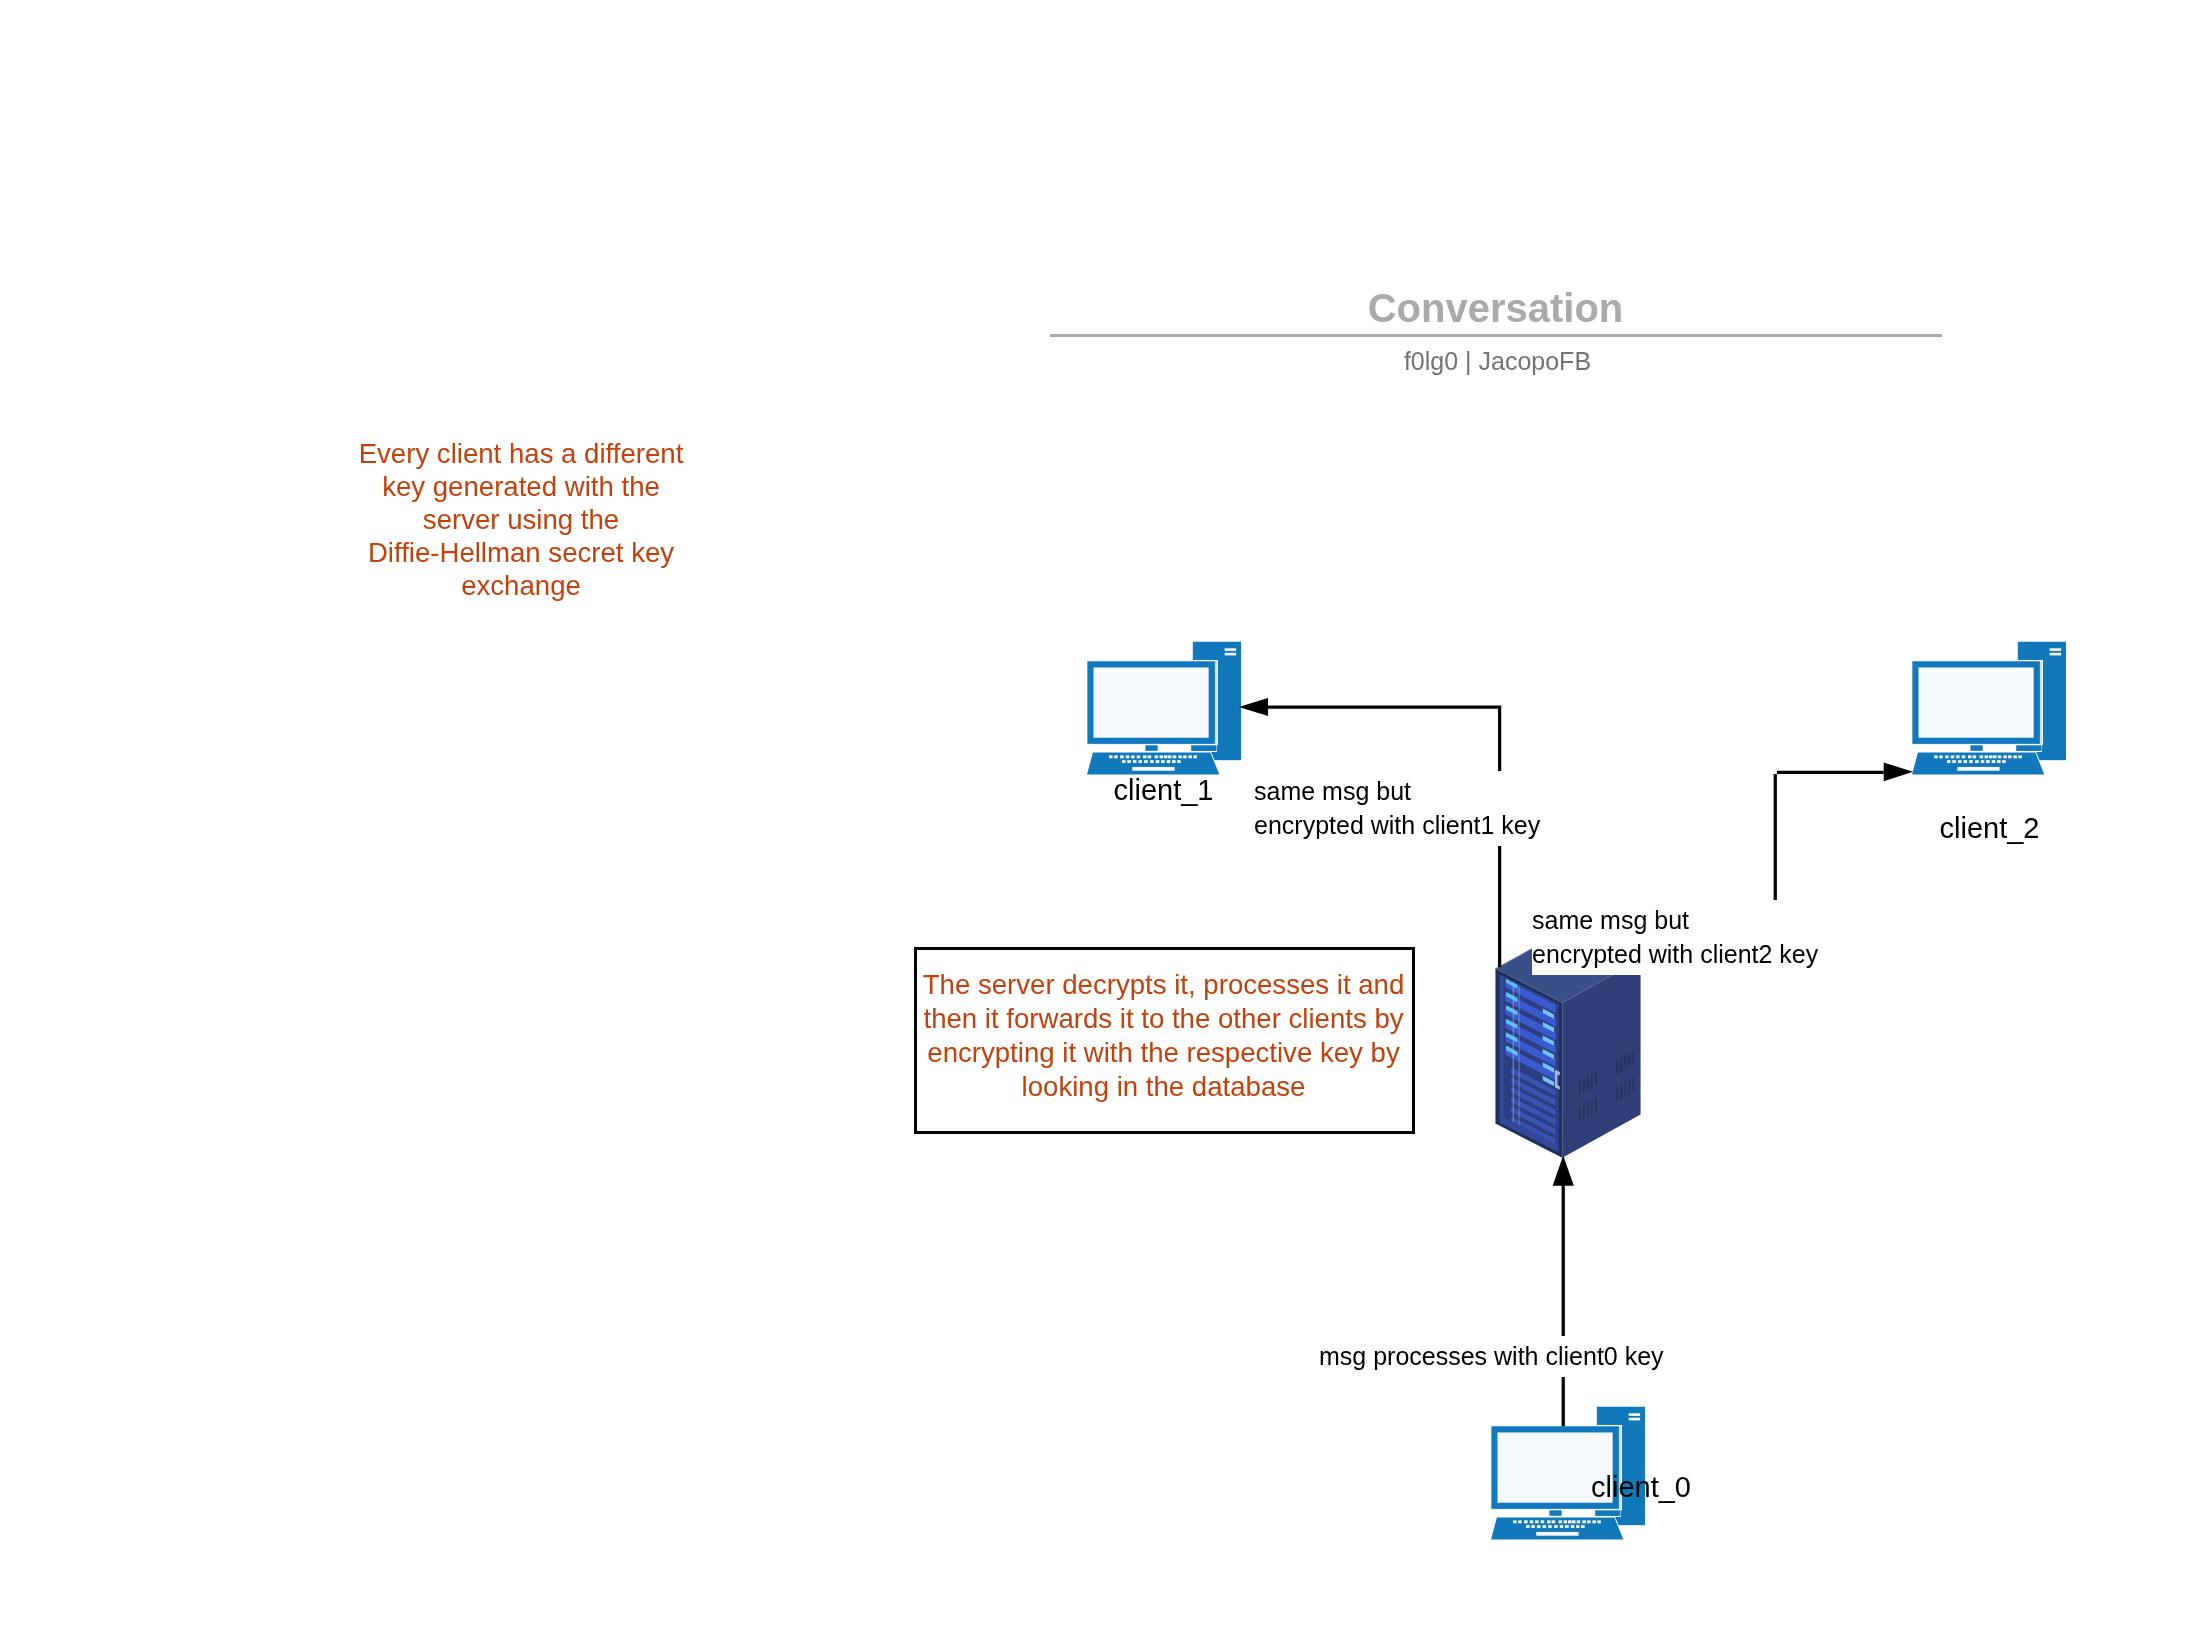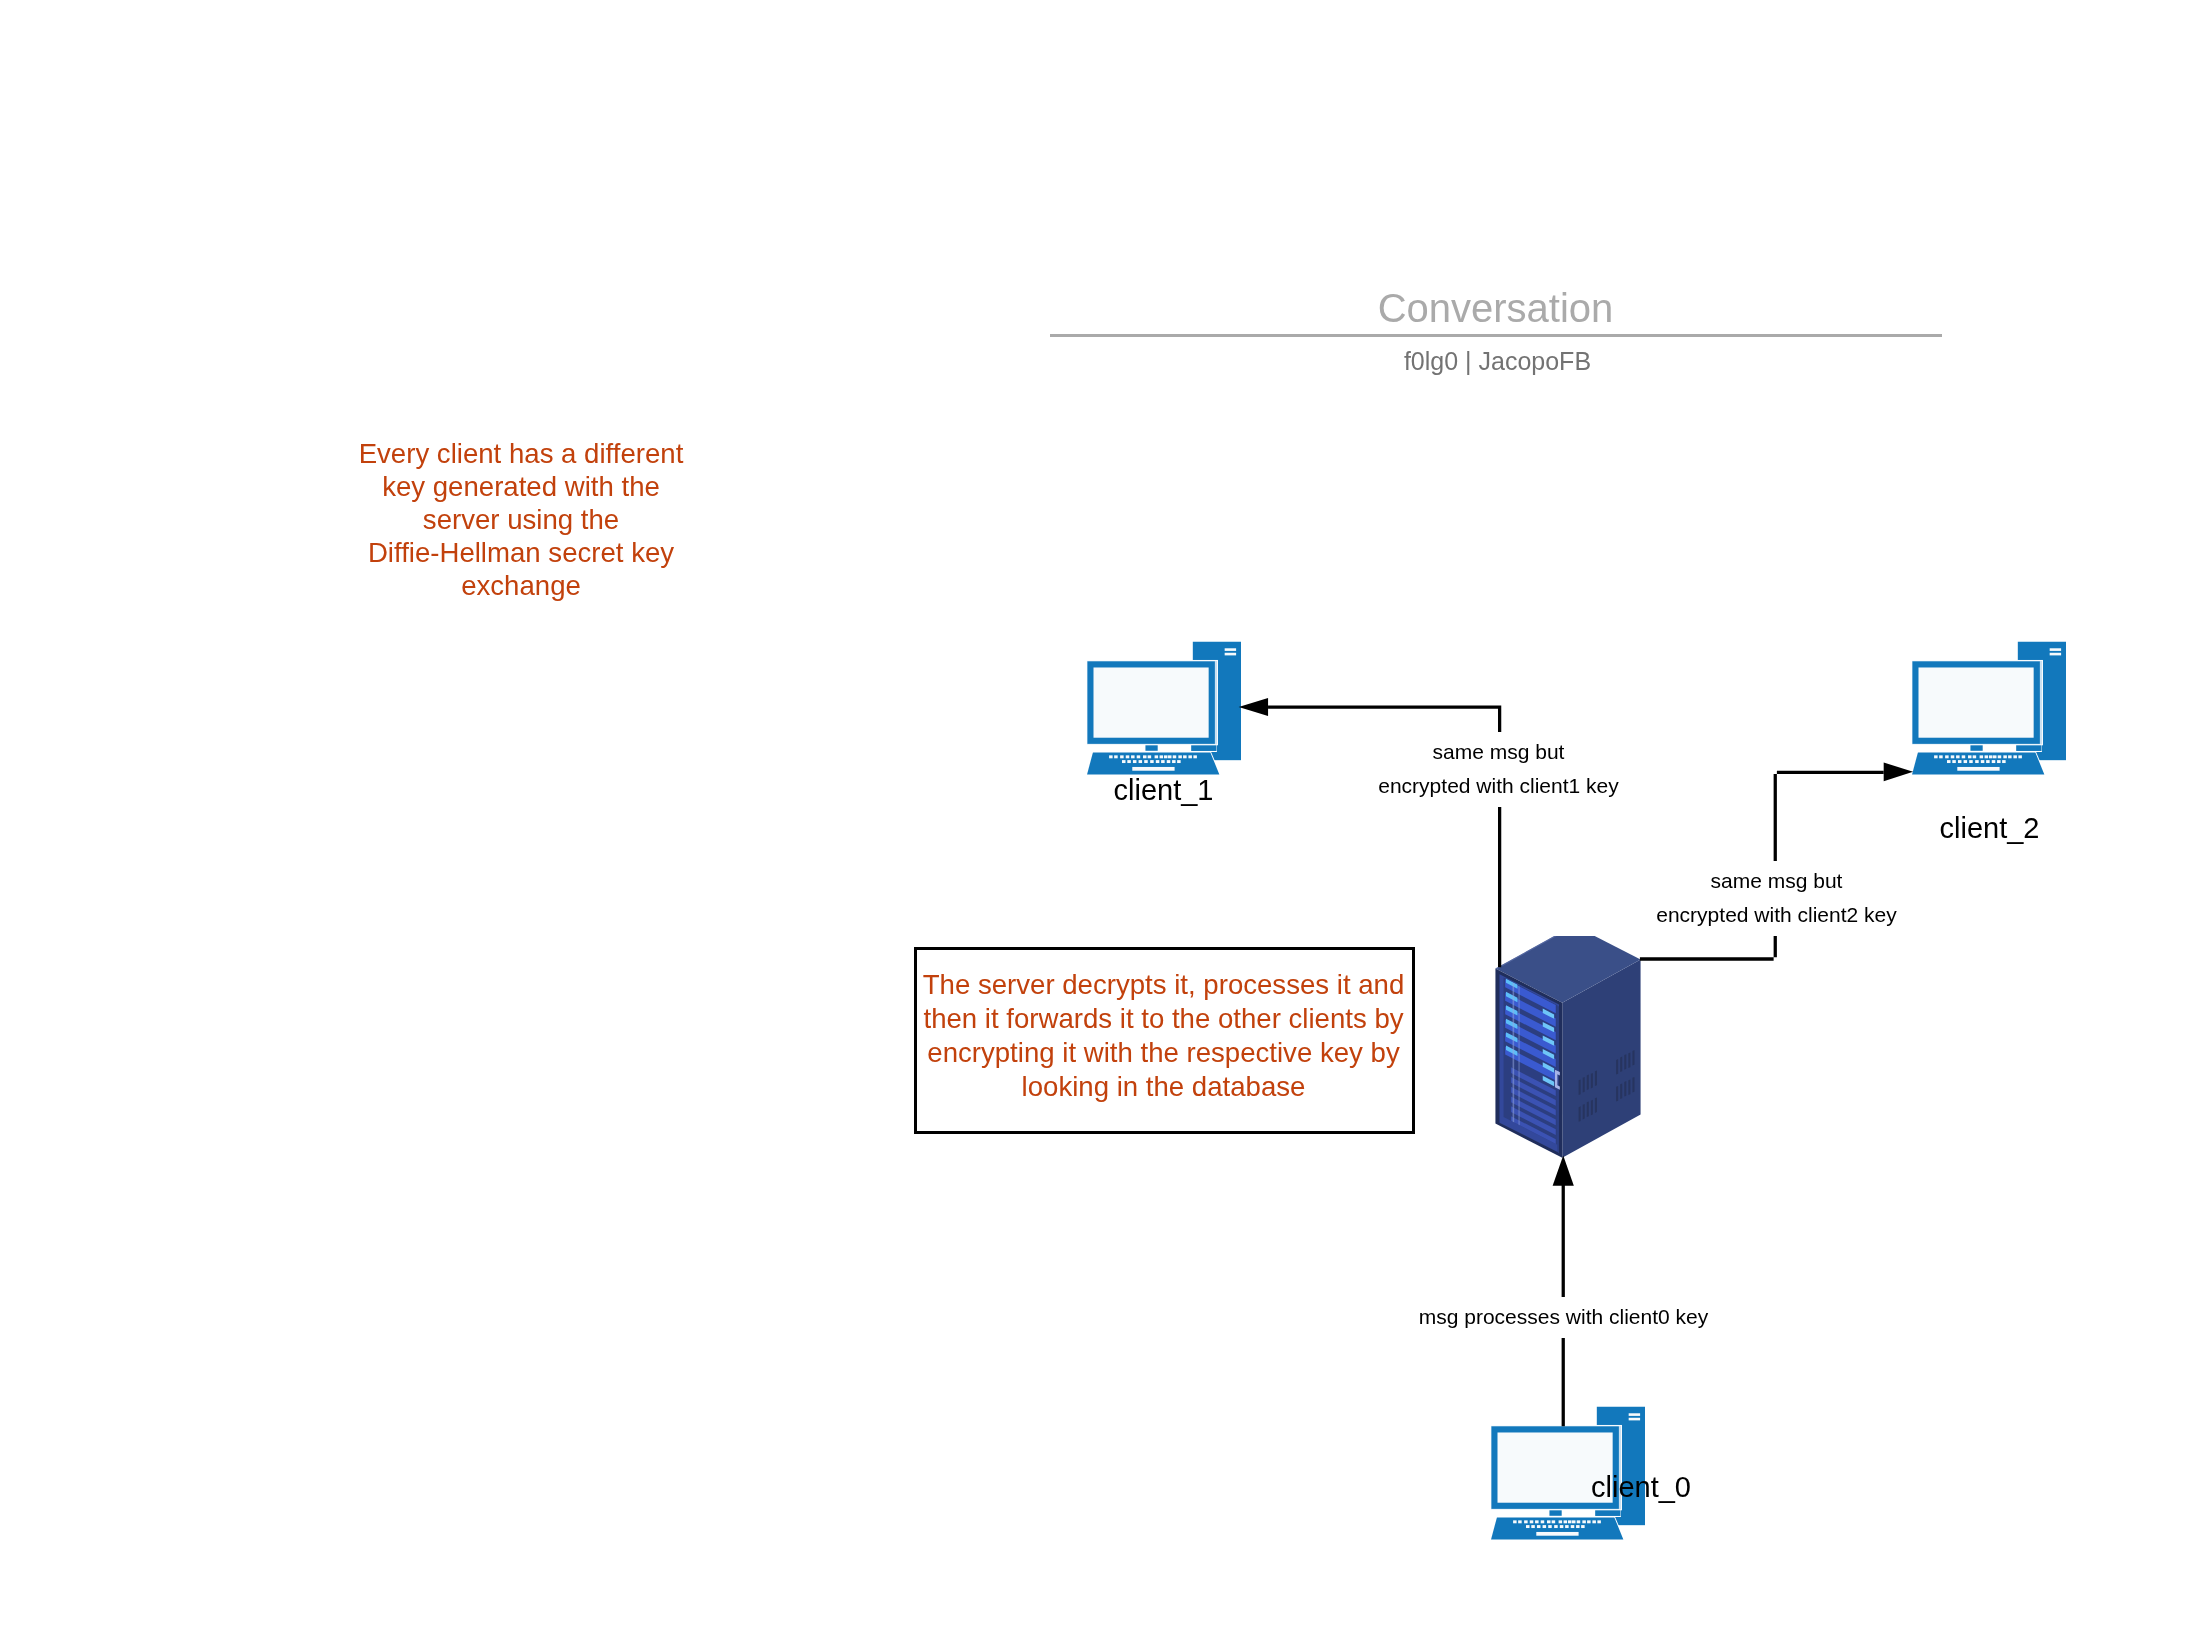--- a/index.html
+++ b/index.html
@@ -2,34 +2,34 @@
 <html style="font-size:13px"><head>
 <meta charset="utf-8">
 <style>
   html,body{margin:0;padding:0;background:#ffffff;}
   body{width:2205px;height:1644px;position:relative;overflow:hidden;
        font-family:"Liberation Sans",sans-serif;color:#000;
        -webkit-font-smoothing:antialiased;}
   #title,#subtitle,.note,.edge-label,.node-label{transform:translateZ(0);}
   .abs{position:absolute;}
   #title{left:1050px;top:285px;width:891px;text-align:center;
-         font-size:40px;font-weight:normal;color:#aaaaaa;line-height:46px;}
+         font-size:40px;font-weight:bold;color:#aaaaaa;line-height:46px;}
   #rule{left:1050px;top:334px;width:892px;height:3.3px;background:#aaaaaa;}
   #subtitle{left:1052px;top:347px;width:891px;text-align:center;
             font-size:25px;color:#737373;line-height:28px;}
   .note{font-size:27.6px;line-height:33px;text-align:center;color:#c2410c;
         white-space:pre-line;}
   #note-key{left:301px;top:437px;width:440px;}
   #note-server{left:914px;top:947px;width:501px;height:187px;
                border:3.3px solid #000;box-sizing:border-box;position:absolute;text-decoration:underline;}
   #note-server .inner{position:absolute;left:0;top:18px;width:493px;
                line-height:34px;}
-  .edge-label{position:absolute;font-size:21px;line-height:34px;
-              text-align:center;color:#000;white-space:pre-line;
-              background:#ffffff;padding:3.3px 0;}
+  .edge-label{position:absolute;font-size:25px;line-height:34px;
+              text-align:left;color:#000;white-space:pre-line;
+              background:#ffffff;padding:3.3px 0;margin-top:39px;}
   .node-label{position:absolute;font-size:29px;line-height:33px;
               text-align:center;color:#000;}
   svg.overlay{position:absolute;left:0;top:0;width:2205px;height:1644px;
               overflow:visible;pointer-events:none;}
   .pc{position:absolute;width:156px;height:135px;}
   #pc1{left:1085px;top:640px;}
   #pc2{left:1910px;top:640px;}
   #pc0{left:1489px;top:1405px;}
   #lbl1{left:1041px;top:774px;width:245px;}
   #lbl2{left:1867px;top:812px;width:245px;}

